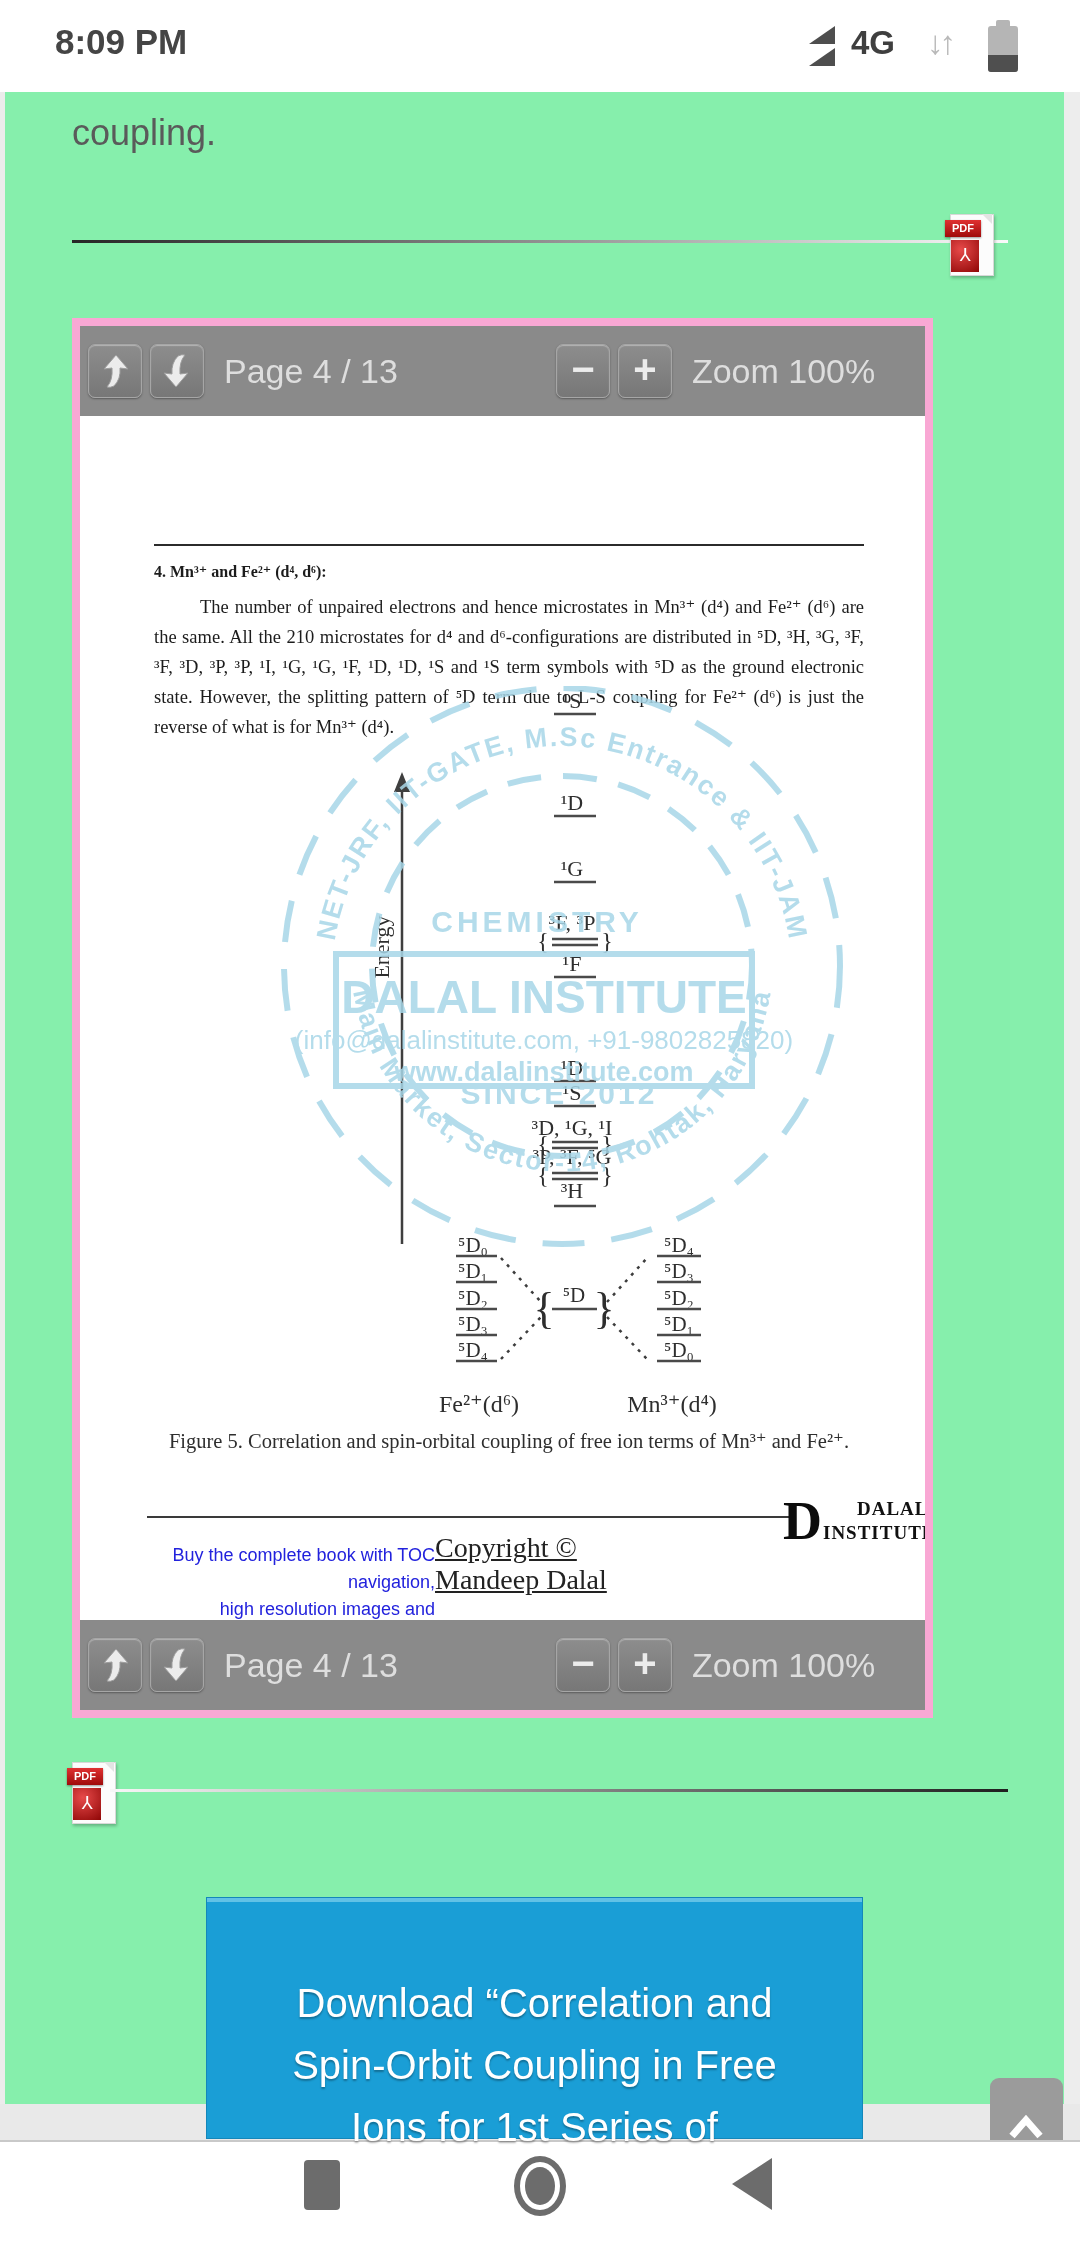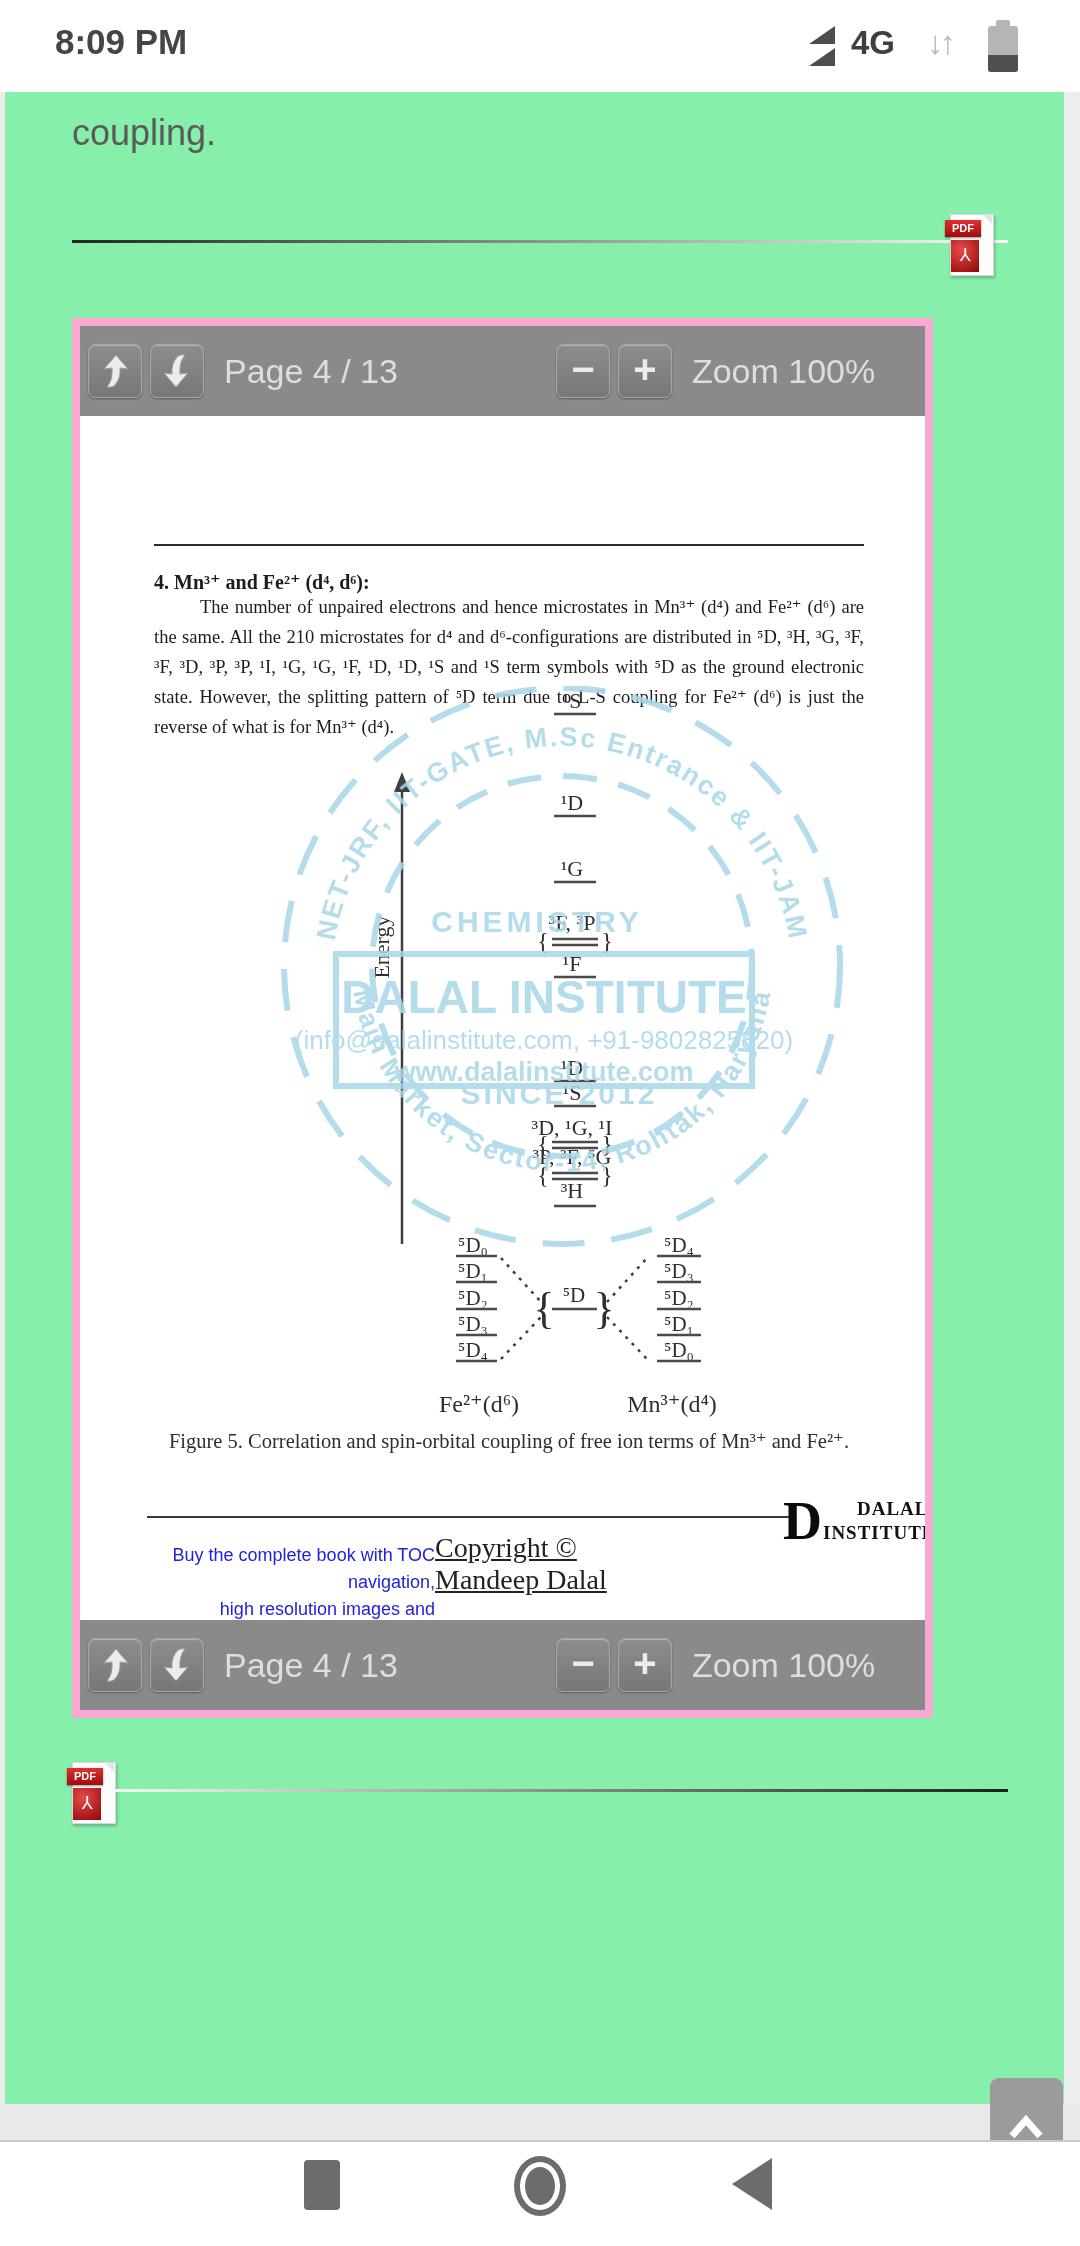--- a/index.html
+++ b/index.html
@@ -36,21 +36,21 @@
   .tlabel{font-size:34px;color:#dedede;margin-left:20px;white-space:nowrap;}
   .pmglyph{font-size:40px;font-weight:bold;color:#ececec;line-height:40px;margin-top:-4px;}
   .gapmid{width:150px;}
   
   .docpage{position:relative;width:845px;height:1204px;background:#ffffff;overflow:hidden;
            font-family:"Liberation Serif","DejaVu Serif",serif;color:#1c1c1c;}
   .dochead{position:absolute;left:74px;top:96px;width:710px;font-size:19px;}
   .pgnum{float:left;font-weight:bold;}
   .runtitle{float:right;}
   .headrule{position:absolute;left:74px;top:128px;width:710px;height:2px;background:#2b2b2b;}
-  .secthead{position:absolute;left:74px;top:146px;width:710px;font-size:20px;font-weight:bold;margin-top:8px;}
+  .secthead{position:absolute;left:74px;top:146px;width:710px;font-size:16px;font-weight:bold;}
   .bodypara{position:absolute;left:74px;top:176px;width:710px;font-size:18.5px;line-height:30px;text-align:justify;text-indent:46px;}
   .figsvg{position:absolute;left:0;top:270px;}
   .docfoot-rule{position:absolute;left:67px;top:1100px;width:645px;height:2px;background:#3a3a3a;}
   .promo{position:absolute;left:55px;top:1110px;width:300px;text-align:right;font-family:"Liberation Sans",sans-serif;font-size:18px;line-height:27px;color:#2222dd;white-space:pre-line;cursor:pointer;margin-top:16px;}
   .copyr{position:absolute;left:355px;top:1116px;width:240px;font-size:28px;color:#222;text-decoration:underline;}
   .dlogo{position:absolute;left:703px;top:1078px;width:135px;height:60px;}
   .dlogo .big{position:absolute;left:0;top:0;font-size:54px;line-height:54px;font-weight:bold;color:#0c0c0c;}
   .dlogo .l1{position:absolute;left:44px;top:4px;font-size:19px;font-weight:bold;letter-spacing:1px;color:#111;margin-left:30px;}
   .dlogo .l2{position:absolute;left:40px;top:28px;font-size:19px;font-weight:bold;letter-spacing:1px;color:#111;}
   
@@ -270,20 +270,23 @@
   <div class="pdficon" style="left:70px;top:1760px;">
     <div class="sheet"></div>
     <div class="fold"></div>
     <div class="band">PDF</div>
     <div class="mark">⅄</div>
   </div>
   <div class="hr2"></div>
 
   <div class="grayband"></div>
 
+  <div class="dlbtn">Download “Correlation and
+Spin-Orbit Coupling in Free
+Ions for 1st Series of</div>
 
   <div class="scrolltop">
     <svg width="73" height="62" viewBox="0 0 73 62">
       <polyline points="22,58 36,42 50,58" fill="none" stroke="#ffffff" stroke-width="7"></polyline>
     </svg>
   </div>
 
   <div class="navbar">
     <div class="nav-square"></div>
     <div class="nav-circle">

